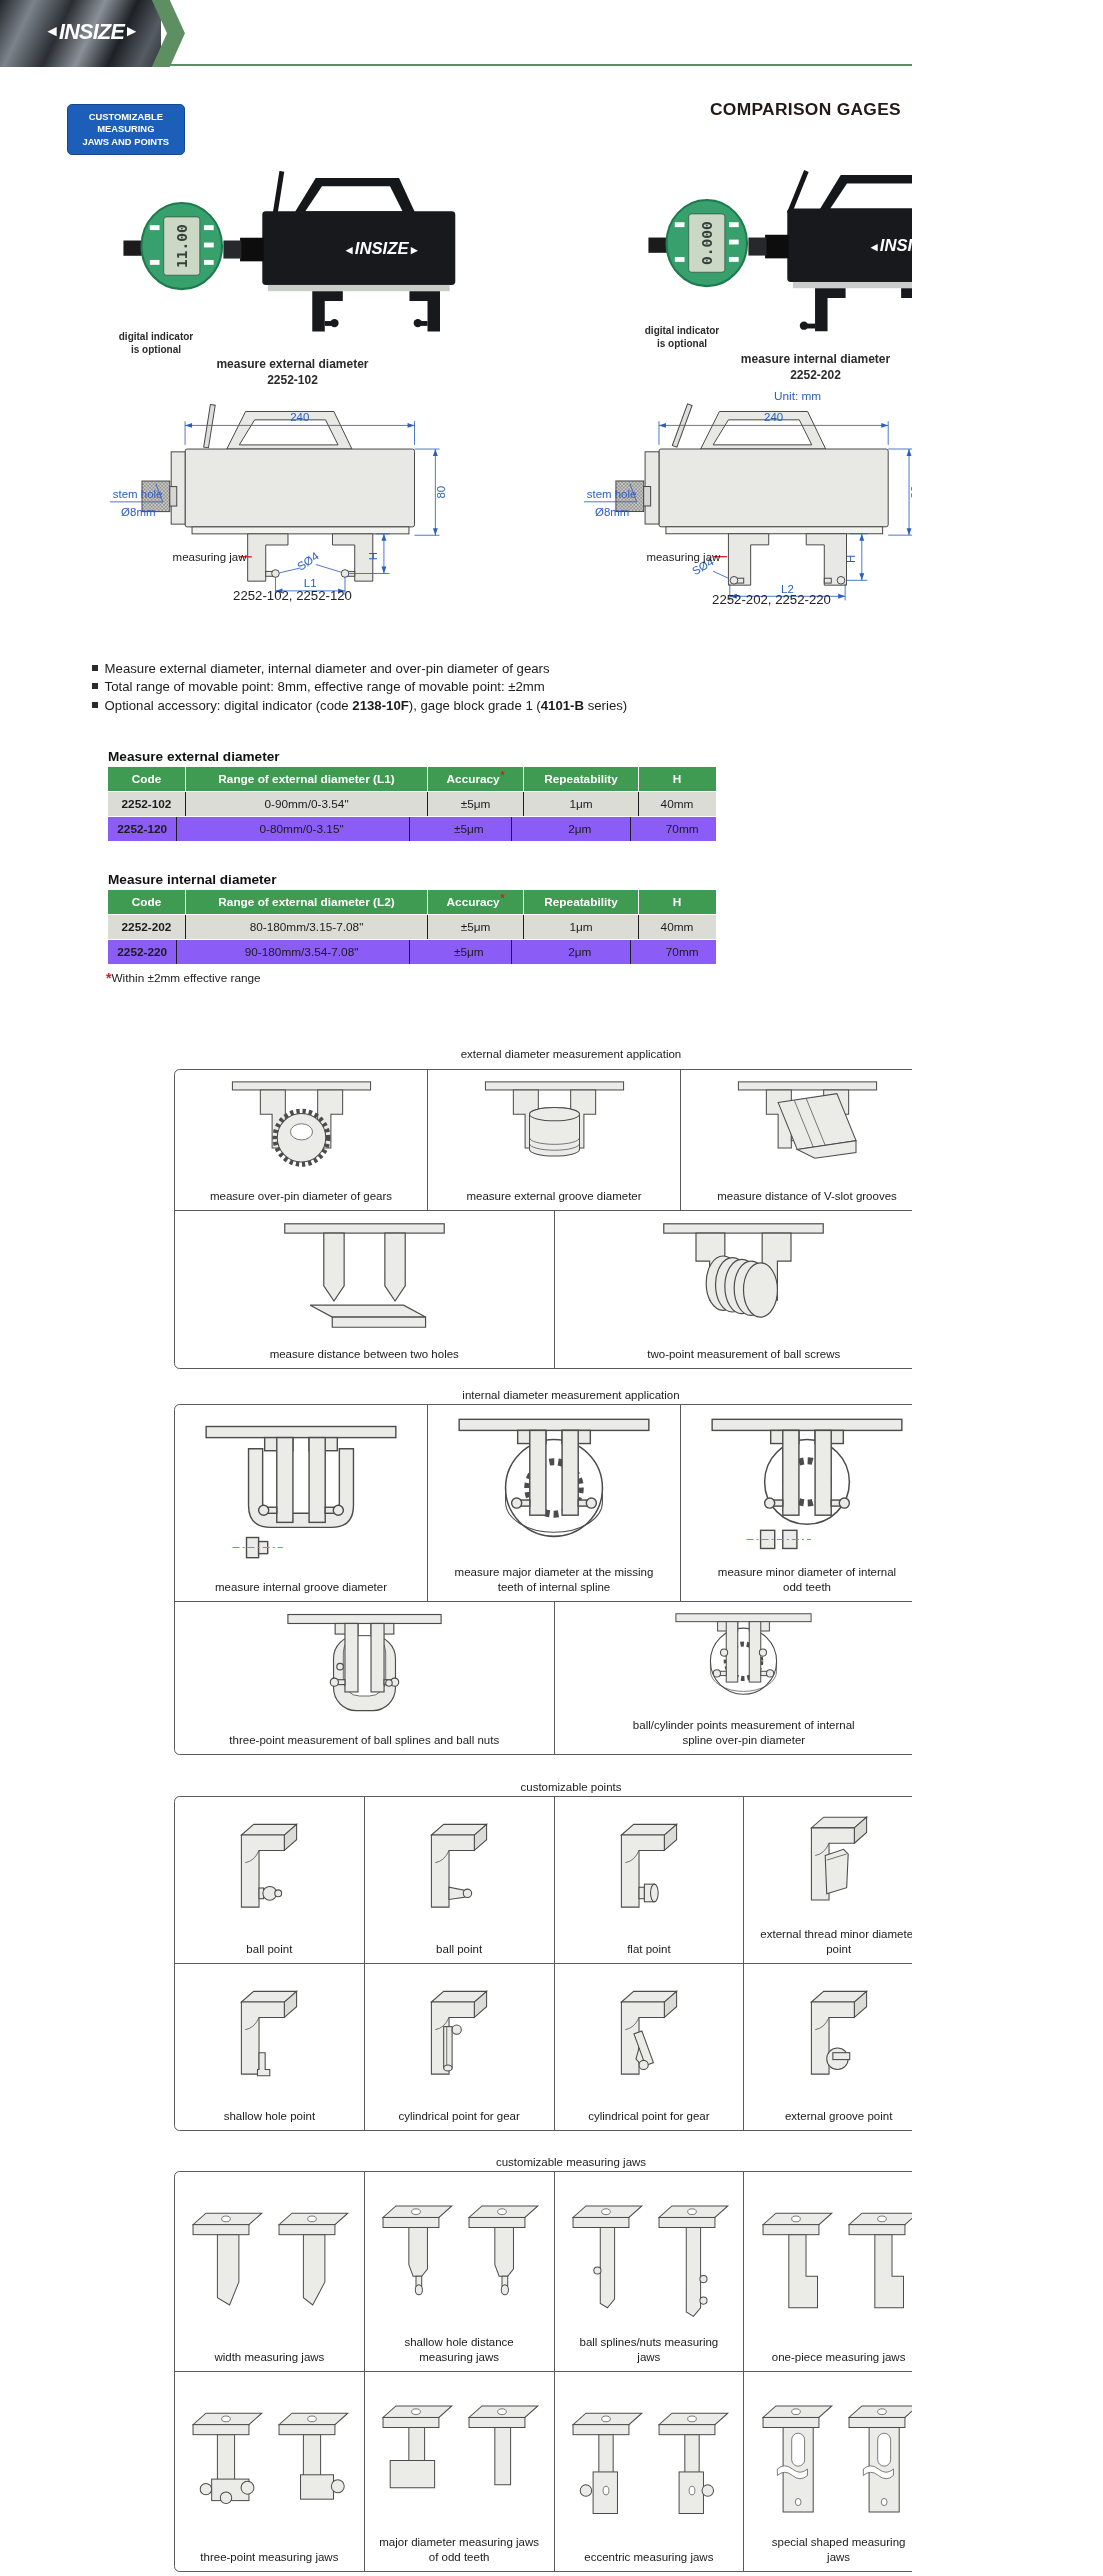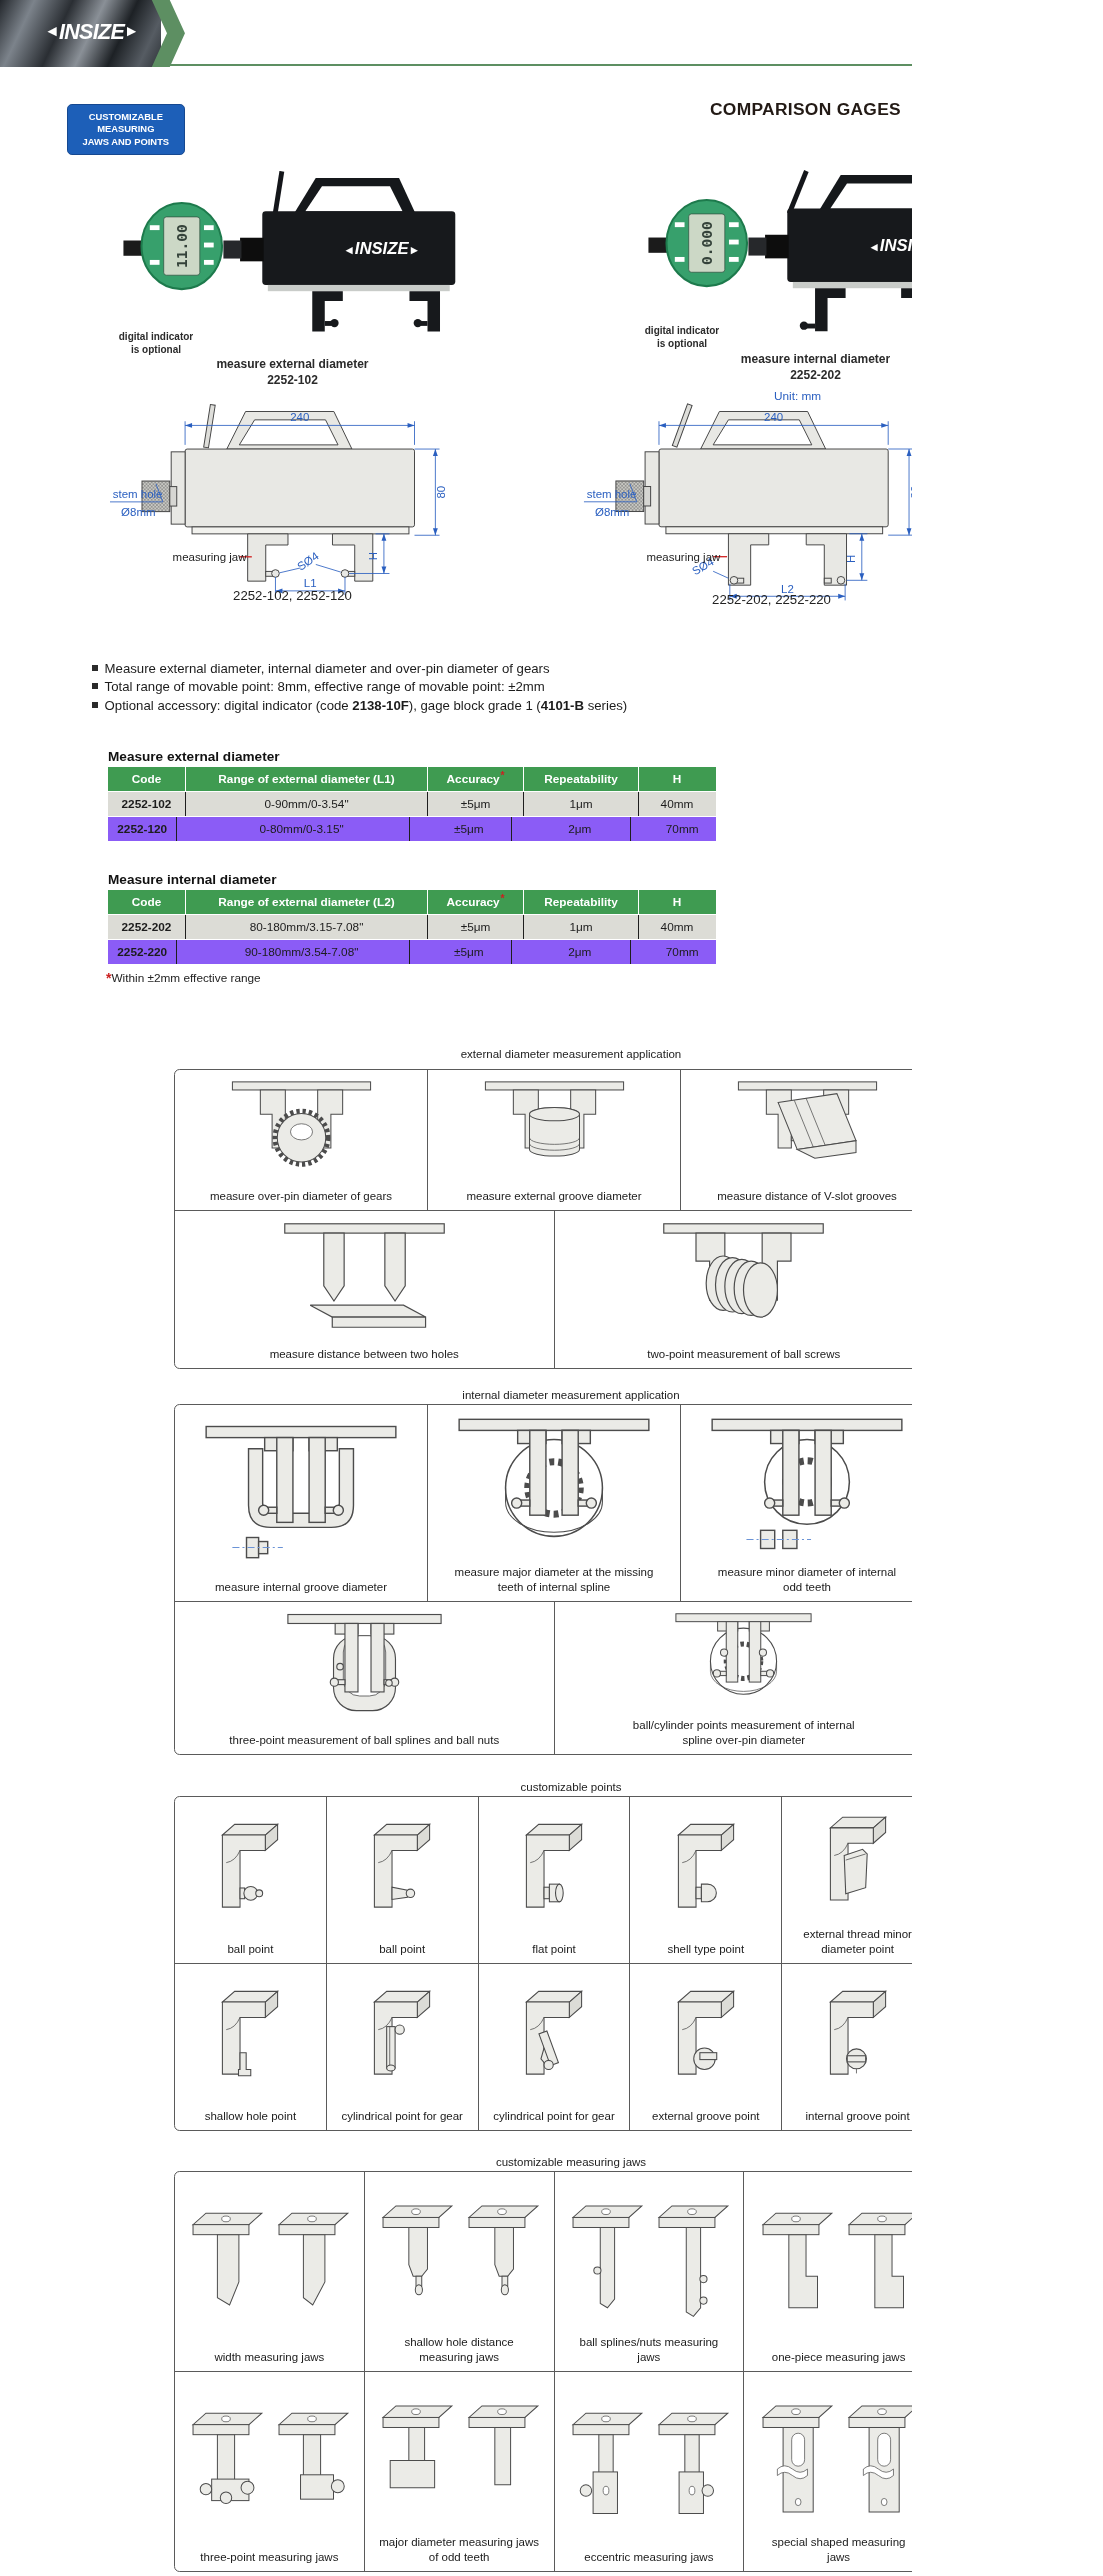--- a/index.html
+++ b/index.html
@@ -548,31 +548,20 @@
             <polygon points="80,28 96,14 96,34 80,48" fill="#dcdcd7" stroke="#4c4c4c" stroke-width="1.4"></polygon>
             <path d="M24,28 h56 v20 h-33 v74 h-23 z" fill="#ebebe7" stroke="#4c4c4c" stroke-width="1.4"></path>
             <path d="M47,48 q-6,14 -18,16" fill="none" stroke="#4c4c4c"></path>
             <rect x="47" y="96" width="7" height="15" fill="#ebebe7" stroke="#4c4c4c" stroke-width="1.4"></rect>
             <rect x="54" y="92" width="13" height="23" fill="#ebebe7" stroke="#4c4c4c" stroke-width="1.4"></rect>
             <ellipse cx="67" cy="103.5" rx="5" ry="11.5" fill="#ebebe7" stroke="#4c4c4c" stroke-width="1.4"></ellipse>
           </svg>
         <div class="gcap">flat point</div>
       </div>
       <div class="gcell">
-        <svg class="art" width="92" height="115" viewBox="0 0 120 150">
-            <polygon points="24,28 80,28 96,14 40,14" fill="#ebebe7" stroke="#4c4c4c" stroke-width="1.4"></polygon>
-            <polygon points="80,28 96,14 96,34 80,48" fill="#dcdcd7" stroke="#4c4c4c" stroke-width="1.4"></polygon>
-            <path d="M24,28 h56 v20 h-33 v74 h-23 z" fill="#ebebe7" stroke="#4c4c4c" stroke-width="1.4"></path>
-            <path d="M47,48 q-6,14 -18,16" fill="none" stroke="#4c4c4c"></path>
-            <rect x="47" y="96" width="7" height="15" fill="#ebebe7" stroke="#4c4c4c" stroke-width="1.4"></rect>
-            <path d="M54,92 h8 a11.5,11.5 0 0 1 0,23 h-8 z" fill="#ebebe7" stroke="#4c4c4c" stroke-width="1.4"></path>
-          </svg>
-        <div class="gcap">shell type point</div>
-      </div>
-      <div class="gcell">
         <svg class="art" width="92" height="104" viewBox="0 0 120 150">
             <polygon points="24,28 80,28 96,14 40,14" fill="#ebebe7" stroke="#4c4c4c" stroke-width="1.4"></polygon>
             <polygon points="80,28 96,14 96,34 80,48" fill="#dcdcd7" stroke="#4c4c4c" stroke-width="1.4"></polygon>
             <path d="M24,28 h56 v20 h-33 v74 h-23 z" fill="#ebebe7" stroke="#4c4c4c" stroke-width="1.4"></path>
             <path d="M47,48 q-6,14 -18,16" fill="none" stroke="#4c4c4c"></path>
             <path d="M42,64 l24,-8 6,6 -2,44 -26,8 z" fill="#ebebe7" stroke="#4c4c4c" stroke-width="1.4"></path>
             <path d="M44,70 l26,-8" fill="none" stroke="#4c4c4c"></path>
           </svg>
         <div class="gcap">external thread minor diameter point</div>
       </div>
@@ -619,32 +608,20 @@
         <svg class="art" width="92" height="115" viewBox="0 0 120 150">
             <polygon points="24,28 80,28 96,14 40,14" fill="#ebebe7" stroke="#4c4c4c" stroke-width="1.4"></polygon>
             <polygon points="80,28 96,14 96,34 80,48" fill="#dcdcd7" stroke="#4c4c4c" stroke-width="1.4"></polygon>
             <path d="M24,28 h56 v20 h-33 v74 h-23 z" fill="#ebebe7" stroke="#4c4c4c" stroke-width="1.4"></path>
             <path d="M47,48 q-6,14 -18,16" fill="none" stroke="#4c4c4c"></path>
             <circle cx="58" cy="102" r="14" fill="#ebebe7" stroke="#4c4c4c" stroke-width="1.4"></circle>
             <rect x="52" y="94" width="22" height="9" fill="#ebebe7" stroke="#4c4c4c" stroke-width="1.4"></rect>
           </svg>
         <div class="gcap">external groove point</div>
       </div>
-      <div class="gcell">
-        <svg class="art" width="92" height="115" viewBox="0 0 120 150">
-            <polygon points="24,28 80,28 96,14 40,14" fill="#ebebe7" stroke="#4c4c4c" stroke-width="1.4"></polygon>
-            <polygon points="80,28 96,14 96,34 80,48" fill="#dcdcd7" stroke="#4c4c4c" stroke-width="1.4"></polygon>
-            <path d="M24,28 h56 v20 h-33 v74 h-23 z" fill="#ebebe7" stroke="#4c4c4c" stroke-width="1.4"></path>
-            <path d="M47,48 q-6,14 -18,16" fill="none" stroke="#4c4c4c"></path>
-            <circle cx="58" cy="102" r="13" fill="#ebebe7" stroke="#4c4c4c" stroke-width="1.4"></circle>
-            <rect x="46" y="98" width="24" height="8" fill="#ebebe7" stroke="#4c4c4c" stroke-width="1.4"></rect>
-            <line x1="58" y1="115" x2="58" y2="121" stroke="#4c4c4c"></line>
-          </svg>
-        <div class="gcap">internal groove point</div>
-      </div>
     </div>
   </div>
 
   <div class="sec-title" style="top:2156px">customizable measuring jaws</div>
   <div class="gridbox" style="top:2171px">
     <div class="grow" style="height:199px">
       <div class="gcell">
         <svg class="art" width="172" height="139" viewBox="0 0 240 190">
             <g transform="translate(4,0)">
               <polygon points="10,42 88,42 106,26 28,26" fill="#ebebe7" stroke="#4c4c4c" stroke-width="1.4"></polygon>

